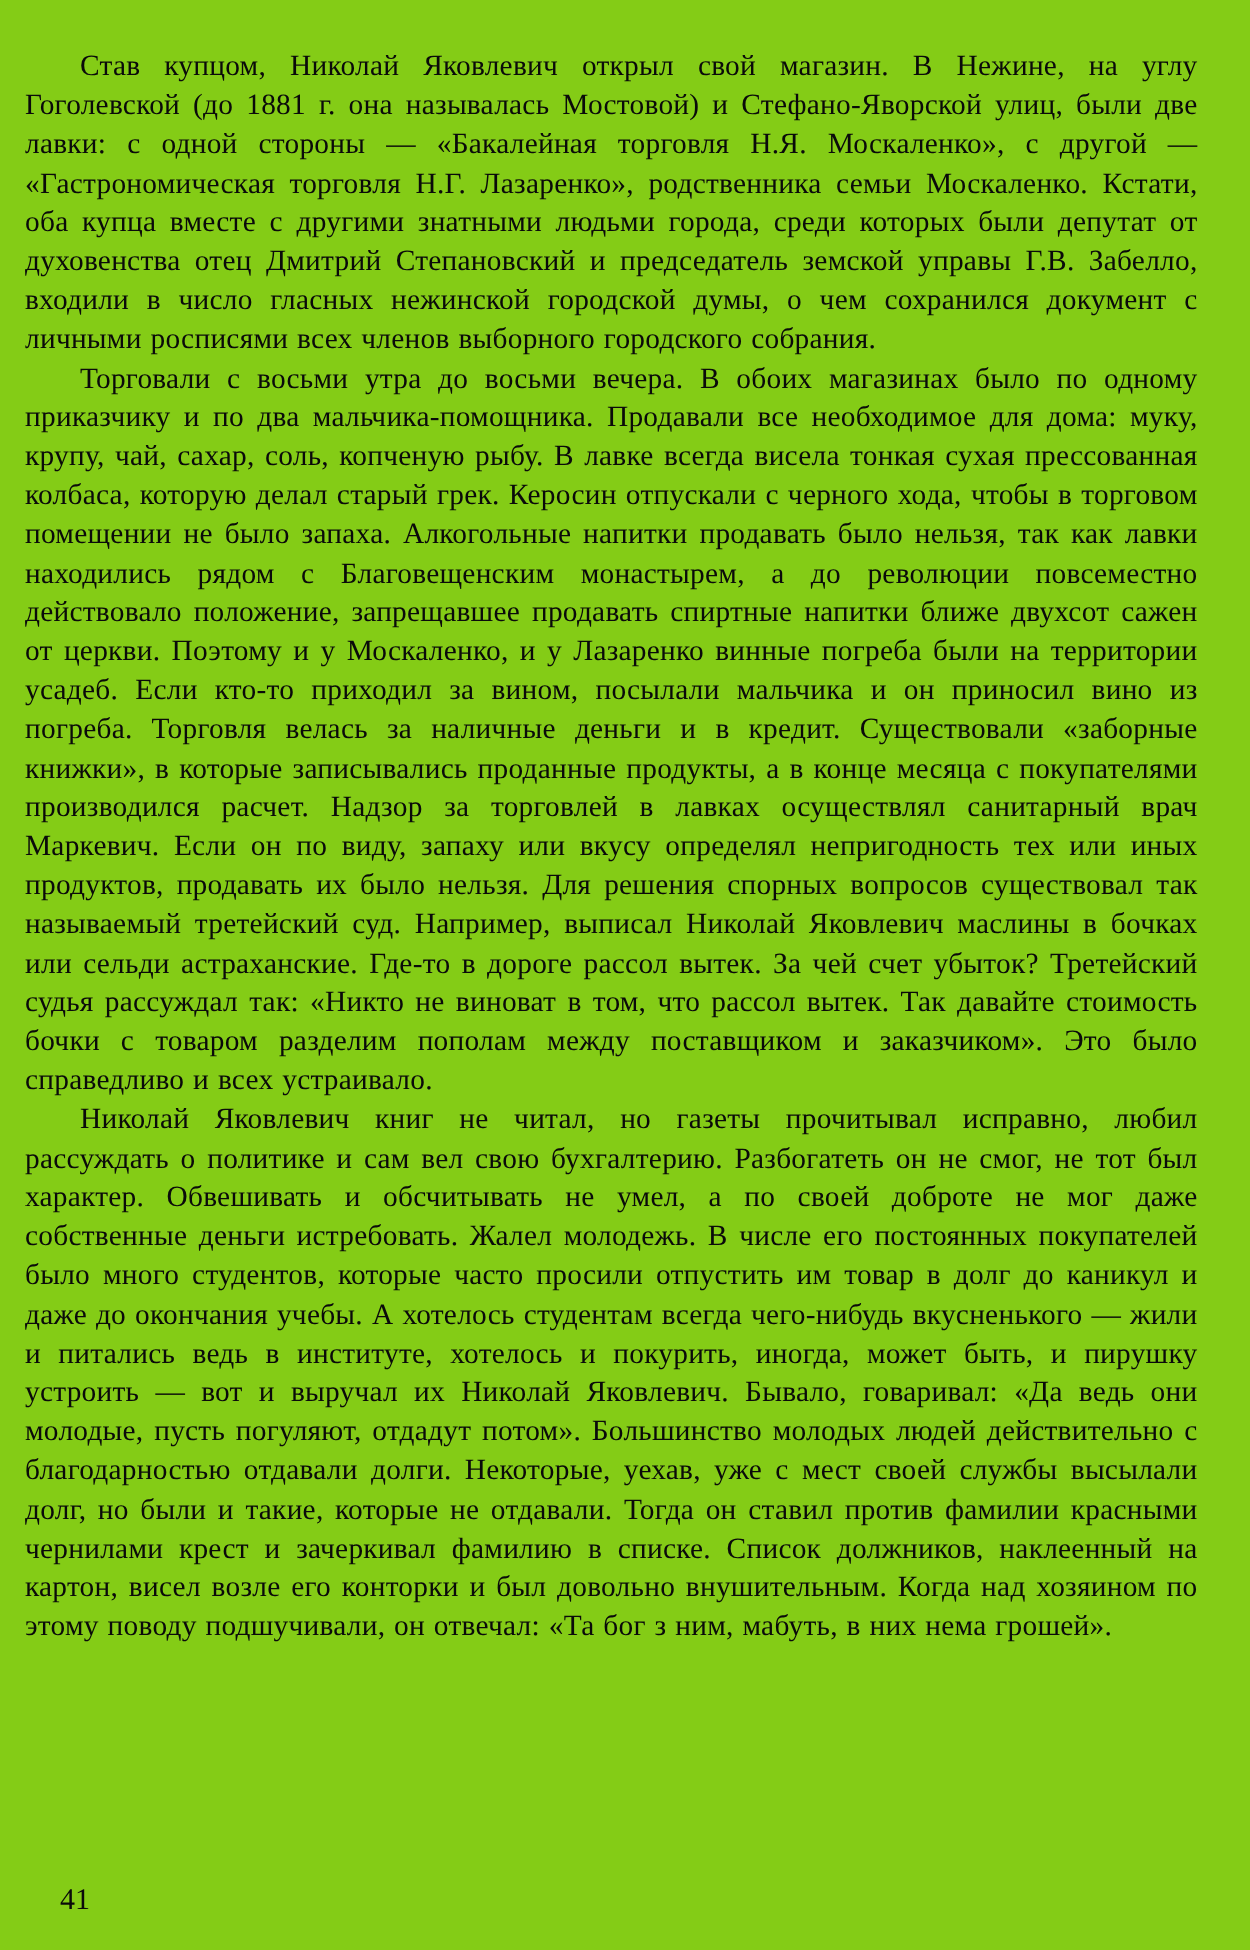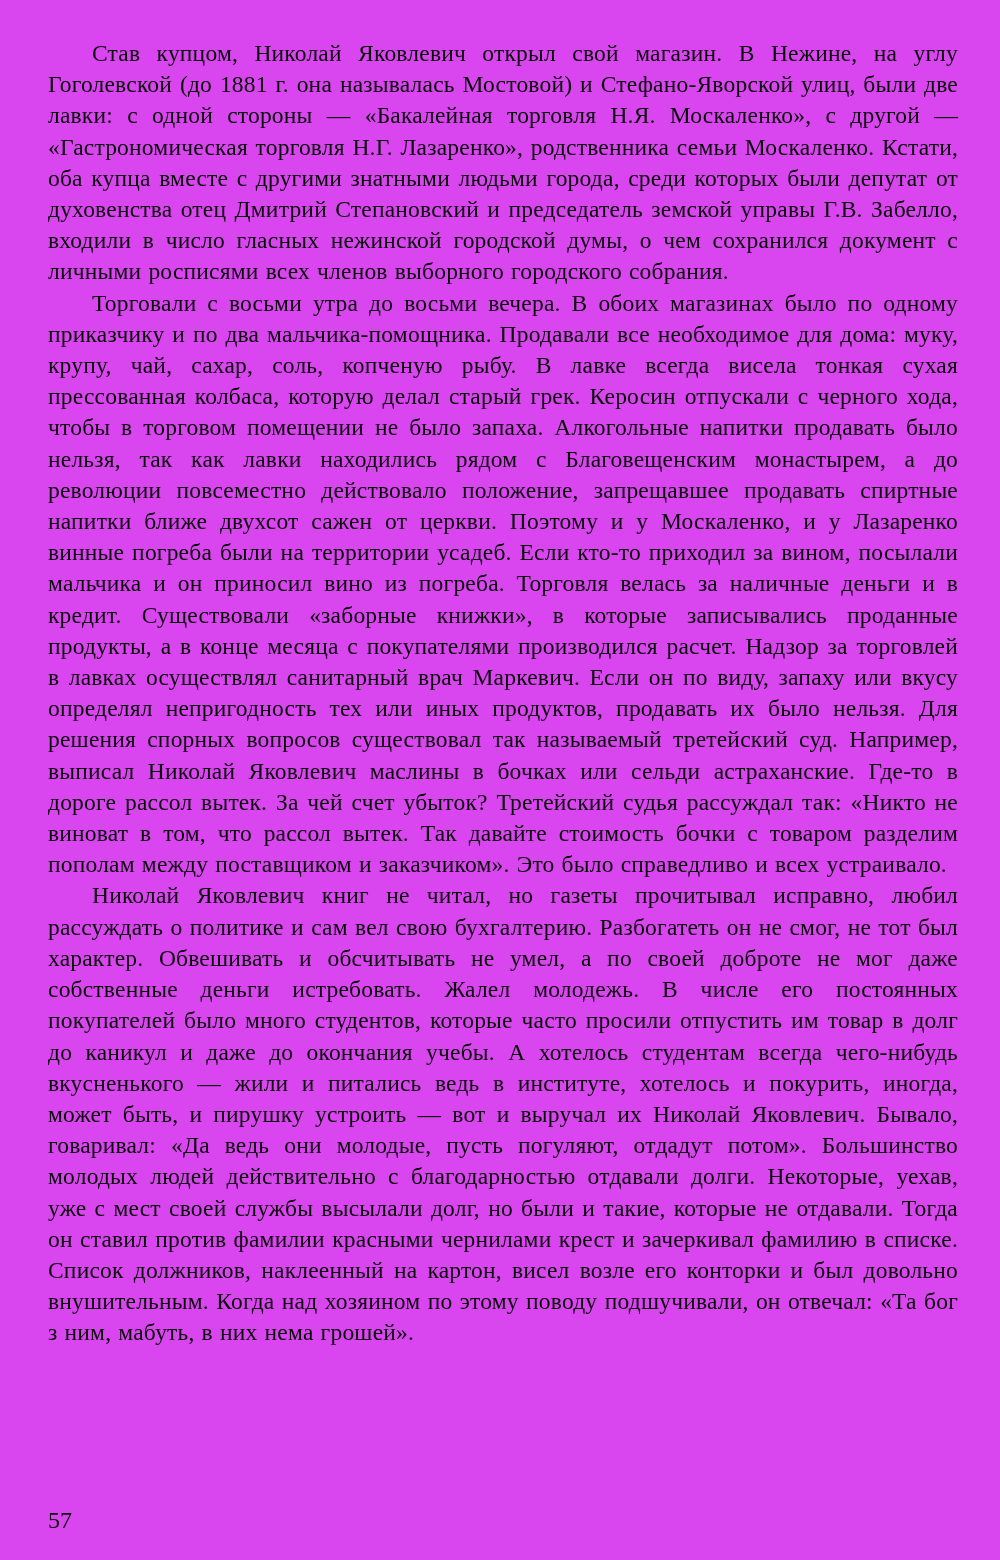--- a/index.html
+++ b/index.html
@@ -5,23 +5,23 @@
   html, body {
     margin: 0;
     padding: 0;
     background: #e8e8e8;
   }
   .page {
     position: relative;
     width: 1000px;
     height: 1560px;
     margin: 0 auto;
-    background: #d946ef;
+    background: #84cc16;
     box-sizing: border-box;
-    padding: 38px 42px 0 48px;
+    padding: 38px 42px 0 20px;
     font-family: "Liberation Serif", "DejaVu Serif", serif;
     color: #0a0a0a;
     overflow: hidden;
   }
   .text-block p {
     margin: 0;
     text-align: justify;
     text-indent: 44px;
     font-size: 23.5px;
     line-height: 31.2px;
@@ -41,14 +41,14 @@
 </style>
 </head>
 <body>
 
 <div class="page">
   <div class="text-block">
     <p>Став купцом, Николай Яковлевич открыл свой магазин. В Нежине, на углу Гоголевской (до 1881 г. она называлась Мостовой) и Стефано-Яворской улиц, были две лавки: с одной стороны — «Бакалейная торговля Н.Я. Москаленко», с другой — «Гастрономическая торговля Н.Г. Лазаренко», родственника семьи Москаленко. Кстати, оба купца вместе с другими знатными людьми города, среди которых были депутат от духовенства отец Дмитрий Степановский и председатель земской управы Г.В. Забелло, входили в число гласных нежинской городской думы, о чем сохранился документ с личными росписями всех членов выборного городского собрания.</p>
     <p>Торговали с восьми утра до восьми вечера. В обоих магазинах было по одному приказчику и по два мальчика-помощника. Продавали все необходимое для дома: муку, крупу, чай, сахар, соль, копченую рыбу. В лавке всегда висела тонкая сухая прессованная колбаса, которую делал старый грек. Керосин отпускали с черного хода, чтобы в торговом помещении не было запаха. Алкогольные напитки продавать было нельзя, так как лавки находились рядом с Благовещенским монастырем, а до революции повсеместно действовало положение, запрещавшее продавать спиртные напитки ближе двухсот сажен от церкви. Поэтому и у Москаленко, и у Лазаренко винные погреба были на территории усадеб. Если кто-то приходил за вином, посылали мальчика и он приносил вино из погреба. Торговля велась за наличные деньги и в кредит. Существовали «заборные книжки», в которые записывались проданные продукты, а в конце месяца с покупателями производился расчет. Надзор за торговлей в лавках осуществлял санитарный врач Маркевич. Если он по виду, запаху или вкусу определял непригодность тех или иных продуктов, продавать их было нельзя. Для решения спорных вопросов существовал так называемый третейский суд. Например, выписал Николай Яковлевич маслины в бочках или сельди астраханские. Где-то в дороге рассол вытек. За чей счет убыток? Третейский судья рассуждал так: «Никто не виноват в том, что рассол вытек. Так давайте стоимость бочки с товаром разделим пополам между поставщиком и заказчиком». Это было справедливо и всех устраивало.</p>
     <p>Николай Яковлевич книг не читал, но газеты прочитывал исправно, любил рассуждать о политике и сам вел свою бухгалтерию. Разбогатеть он не смог, не тот был характер. Обвешивать и обсчитывать не умел, а по своей доброте не мог даже собственные деньги истребовать. Жалел молодежь. В числе его постоянных покупателей было много студентов, которые часто просили отпустить им товар в долг до каникул и даже до окончания учебы. А хотелось студентам всегда чего-нибудь вкусненького — жили и питались ведь в институте, хотелось и покурить, иногда, может быть, и пирушку устроить — вот и выручал их Николай Яковлевич. Бывало, говаривал: «Да ведь они молодые, пусть погуляют, отдадут потом». Большинство молодых людей действительно с благодарностью отдавали долги. Некоторые, уехав, уже с мест своей службы высылали долг, но были и такие, которые не отдавали. Тогда он ставил против фамилии красными чернилами крест и зачеркивал фамилию в списке. Список должников, наклеенный на картон, висел возле его конторки и был довольно внушительным. Когда над хозяином по этому поводу подшучивали, он отвечал: «Та бог з ним, мабуть, в них нема грошей».</p>
   </div>
-  <div class="page-number">57</div>
+  <div class="page-number">41</div>
 </div>
 
 </body></html>

